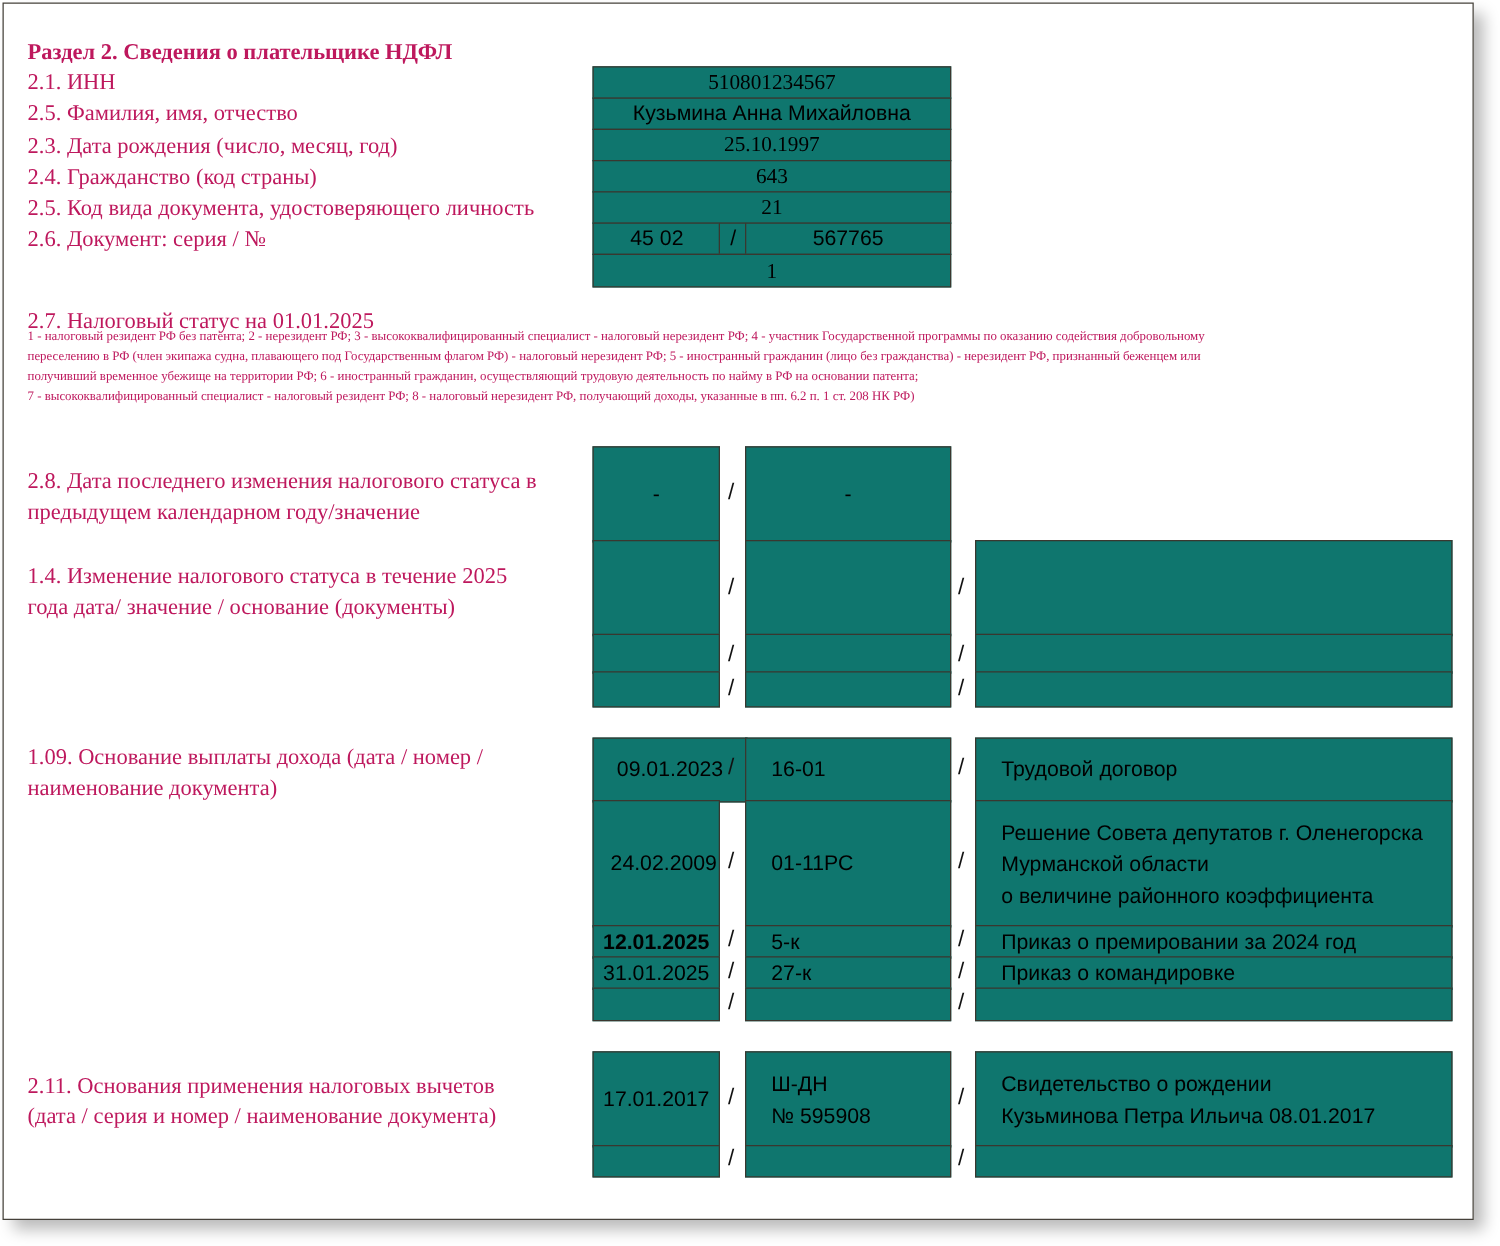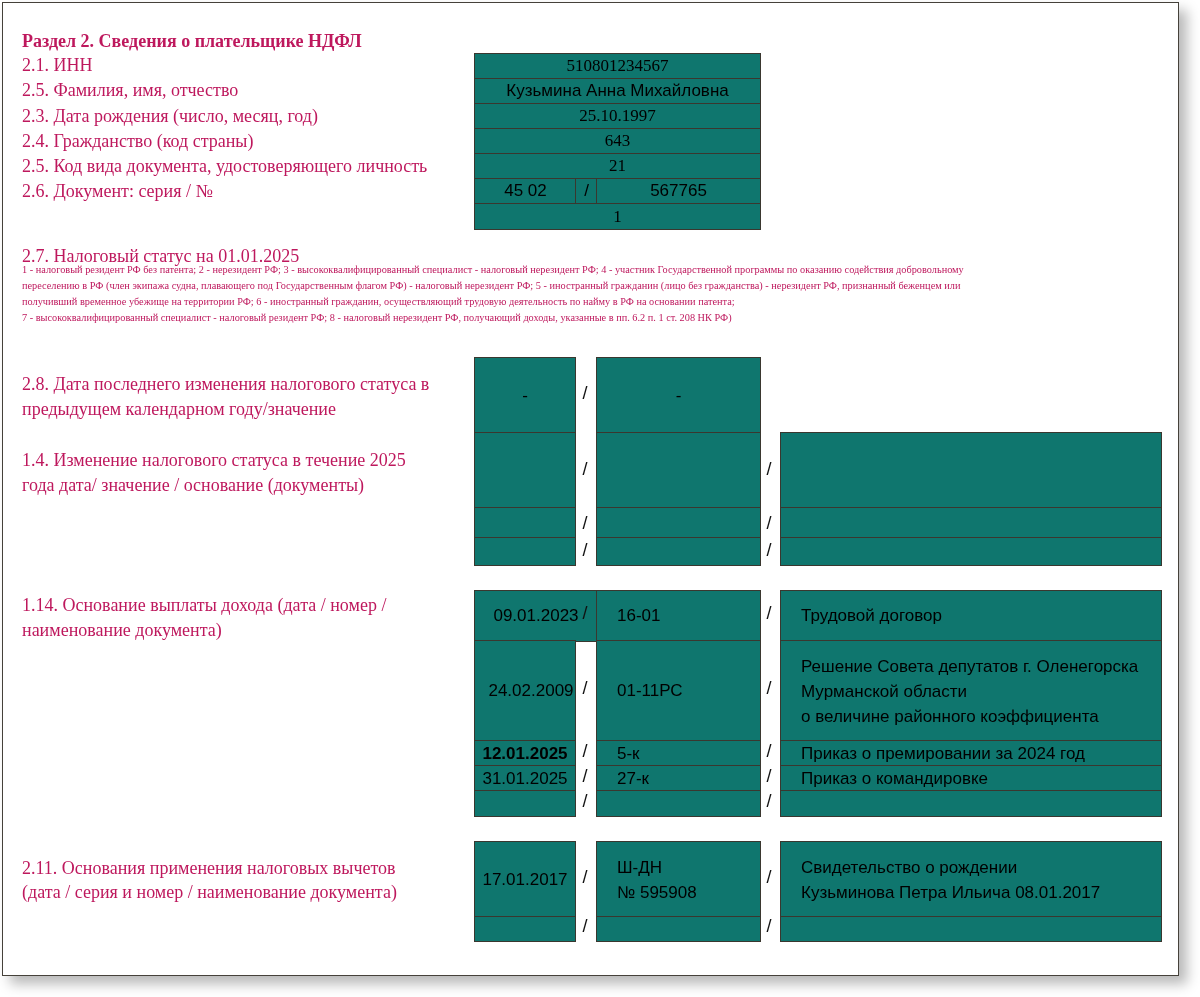--- a/index.html
+++ b/index.html
@@ -72,21 +72,21 @@
 <div class="cell center v-sans" style="left:596px; top:507px; width:165px; height:32px;"></div>
 <div class="slash" style="left:763px; top:513px;">/</div>
 <div class="cell left v-sans" style="left:780px; top:507px; width:382px; height:32px;"></div>
 
 <div class="cell center v-sans" style="left:474px; top:537px; width:102px; height:29px;"></div>
 <div class="slash" style="left:579px; top:540px;">/</div>
 <div class="cell center v-sans" style="left:596px; top:537px; width:165px; height:29px;"></div>
 <div class="slash" style="left:763px; top:540px;">/</div>
 <div class="cell left v-sans" style="left:780px; top:537px; width:382px; height:29px;"></div>
 
-<div class="abs serif label" style="left:22px; top:593px;">1.14. Основание выплаты дохода (дата / номер /</div>
+<div class="abs serif label" style="left:22px; top:593px;">1.09. Основание выплаты дохода (дата / номер /</div>
 <div class="abs serif label" style="left:22px; top:618px;">наименование документа)</div>
 
 <div class="cell center v-sans" style="left:474px; top:590px; width:124px; height:52px;">09.01.2023</div>
 <div class="slash" style="left:579px; top:603px;">/</div>
 <div class="cell left v-sans" style="left:596px; top:590px; width:165px; height:52px;">16-01</div>
 <div class="slash" style="left:763px; top:603px;">/</div>
 <div class="cell left v-sans" style="left:780px; top:590px; width:382px; height:52px;">Трудовой договор</div>
 
 <div class="cell center v-sans" style="left:474px; top:640px; width:102px; height:102px;padding-left:12px;">24.02.2009</div>
 <div class="slash" style="left:579px; top:678px;">/</div>

